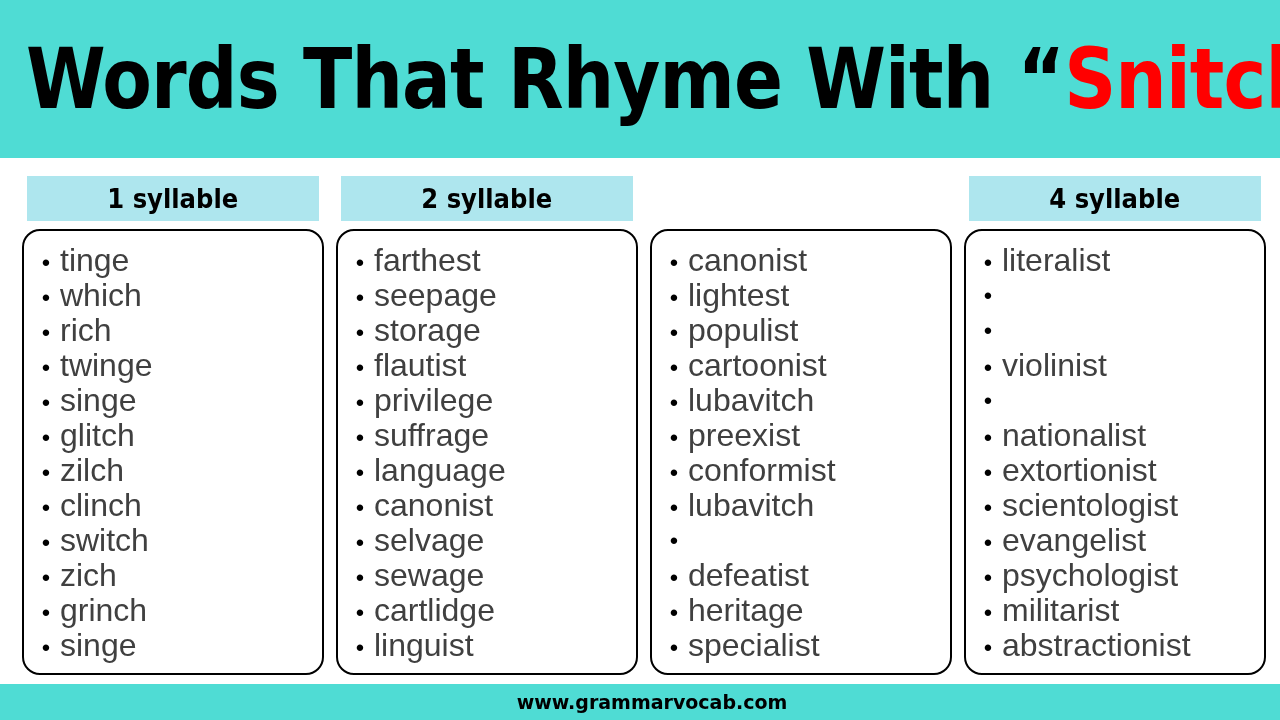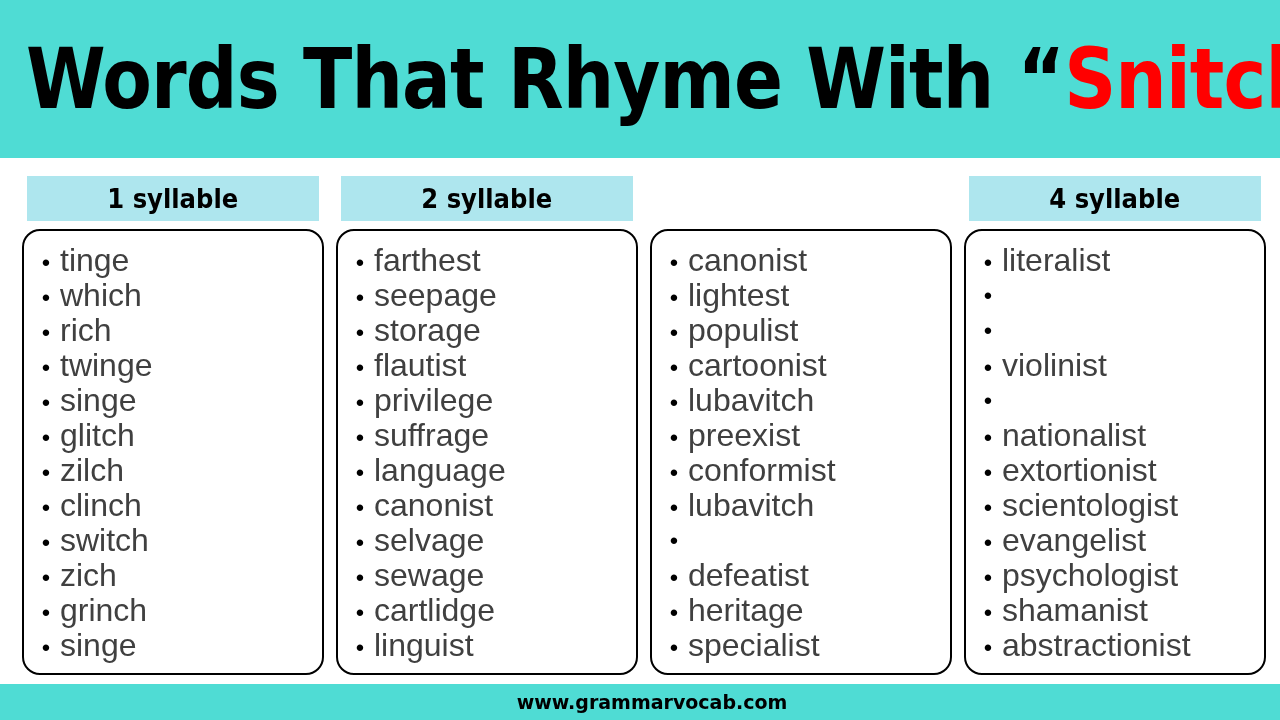--- a/index.html
+++ b/index.html
@@ -371,21 +371,21 @@
         <li class="word-item">
             <span class="bullet">•</span>
             <span class="word-label">evangelist</span>
           </li>
         <li class="word-item">
             <span class="bullet">•</span>
             <span class="word-label">psychologist</span>
           </li>
         <li class="word-item">
             <span class="bullet">•</span>
-            <span class="word-label">shamanist</span>
+            <span class="word-label">militarist</span>
           </li>
         <li class="word-item">
             <span class="bullet">•</span>
             <span class="word-label">abstractionist</span>
           </li>
       </ul>
     </div>
   </div>
 
 </div>

